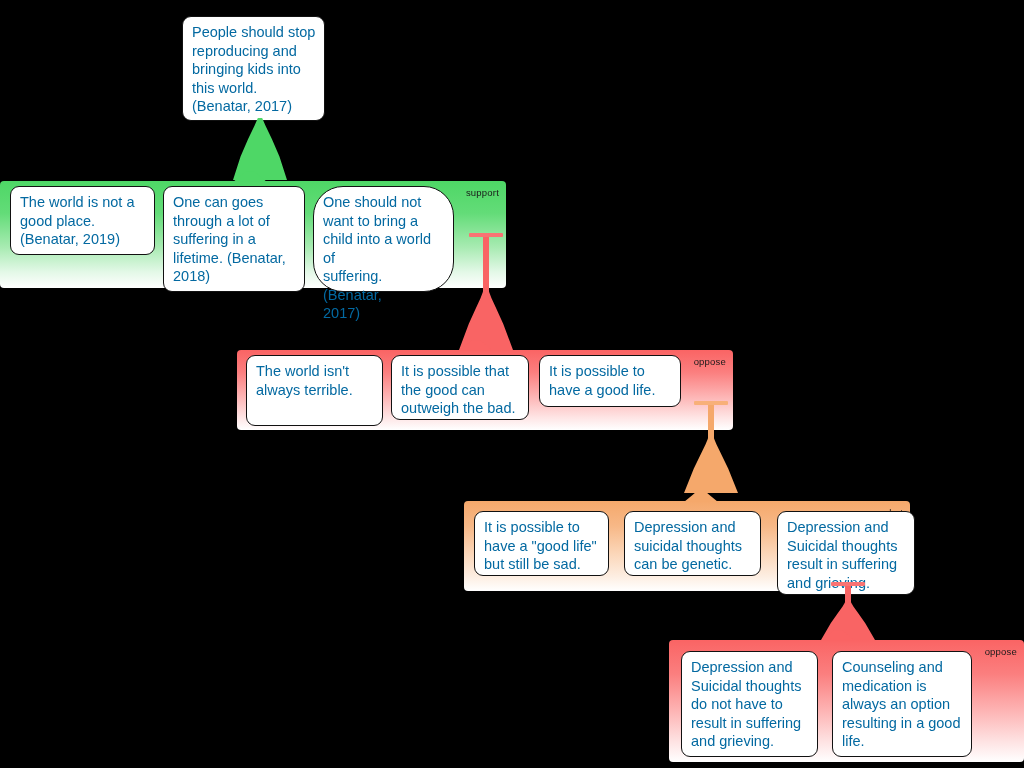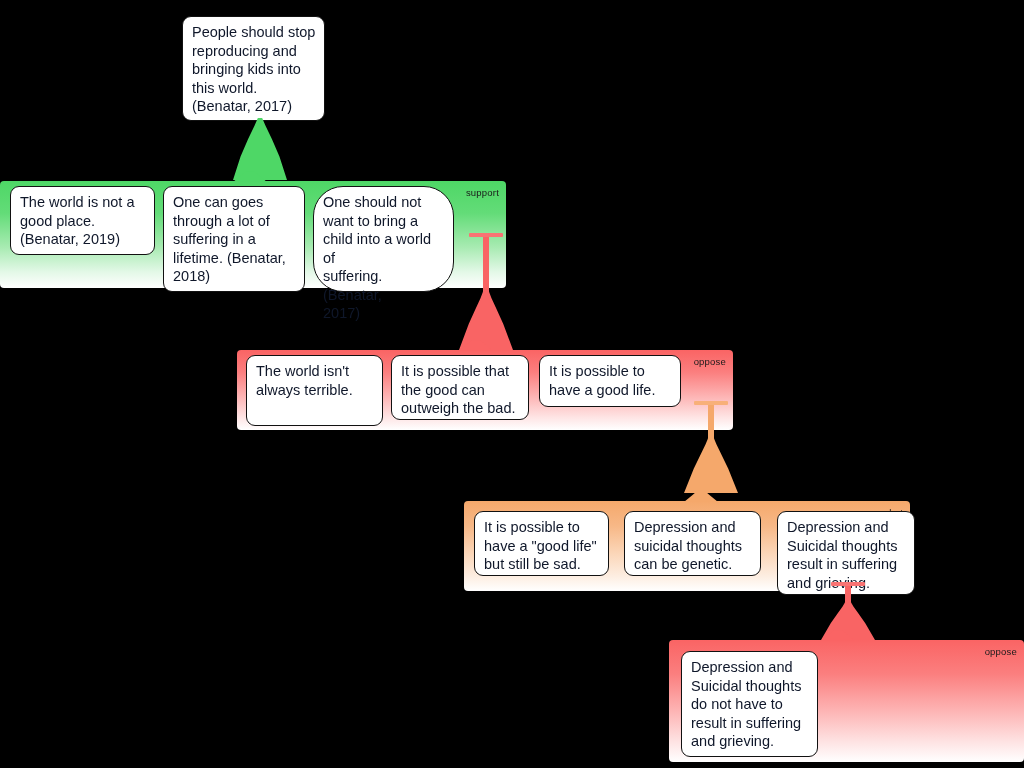--- a/index.html
+++ b/index.html
@@ -22,21 +22,21 @@
     height: 768px;
   }
 
   
   .card {
     position: absolute;
     box-sizing: border-box;
     background: #ffffff;
     border: 1px solid #111111;
     border-radius: 9px;
-    color: #0f172a;
+    color: #0369a1;
     font-size: 14.5px;
     line-height: 18.5px;
     padding: 6px 8px 6px 9px;
     white-space: pre-line;
   }
 
   
   .group {
     position: absolute;
     box-sizing: border-box;
@@ -198,15 +198,20 @@
     <div class="notch" style="left:152px;">
       <i style="background:#fa6464;"></i>
     </div>
     <div class="glabel">oppose</div>
 
     <div class="card" style="left:12px; top:11px; width:137px; height:106px;">Depression and
 Suicidal thoughts
 do not have to
 result in suffering
 and grieving.</div>
+    <div class="card" style="left:163px; top:11px; width:140px; height:106px;">Counseling and
+medication is
+always an option
+resulting in a good
+life.</div>
   </div>
 
 </div>
 
 </body></html>

